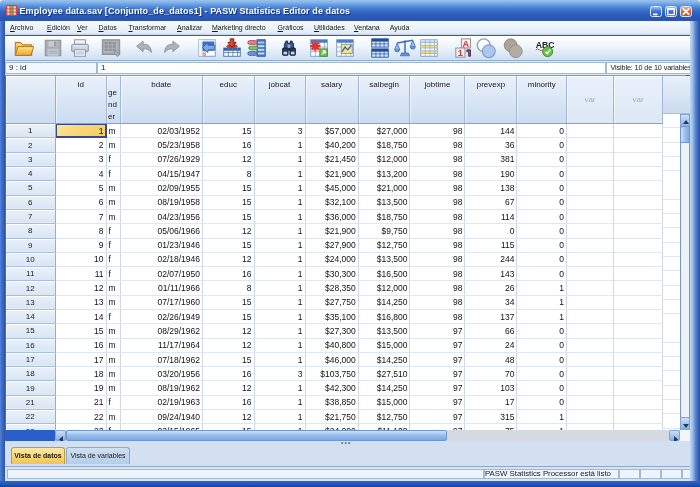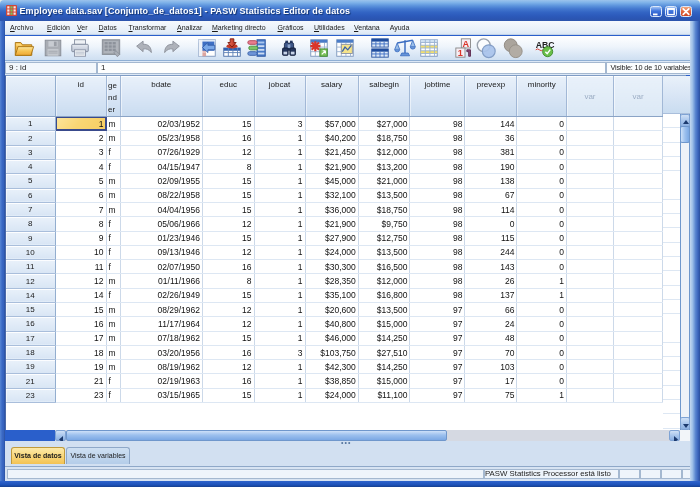--- a/index.html
+++ b/index.html
@@ -38,21 +38,21 @@
 #grid { border-collapse:collapse; table-layout:fixed; }
 #grid td, #grid th { overflow:hidden; white-space:nowrap; font-weight:normal; }
 #grid th { height:36.7px; box-shadow:inset 0 1px 0 rgba(255,255,255,0.9), inset 1px 0 0 rgba(255,255,255,0.5); background:linear-gradient(180deg,#e9f1fa 0%,#dbe7f6 45%,#c9dcf0 100%); border-right:1px solid #a2b8d6; border-bottom:1px solid #8ba4c6; font-size:8px; color:#1a1a1a; text-align:center; vertical-align:top; padding-top:3.5px; }
 #grid td { height:14.3px; border-right:1px solid #ccd9e9; border-bottom:1px solid #dde7f3; font-size:8.5px; color:#111; padding:0 2px; }
 #grid td.rh { background:linear-gradient(180deg,#e9f1fa 0%,#d8e5f4 100%); box-shadow:inset 0 1px 0 rgba(255,255,255,0.9), inset 1px 0 0 rgba(255,255,255,0.55); border-right:1px solid #93aecf; border-bottom:1px solid #a9bedb; text-align:center; color:#1a1a1a; font-size:8px; }
 #grid th.corner { border-right:1px solid #93aecf; }
 #grid td.num { text-align:right; }
 #grid td.str { text-align:left; padding-left:2px; }
 #grid th.var { color:#9daec5; background:linear-gradient(180deg,#e9f1fa 0%,#dbe8f5 100%); vertical-align:middle; padding-top:0; }
 #grid td.active { background:linear-gradient(135deg,#fce59c 0%,#f9d674 45%,#f7cd60 100%); box-shadow:inset 0 0 0 1px #394a8c; border-right:1px solid #394a8c; border-bottom:1px solid #394a8c; text-align:right; }
-#grid th.gen { text-align:left; padding-left:1.5px; line-height:12.05px; padding-top:4px; }
+#grid th.gen { text-align:left; padding-left:1.5px; line-height:12.05px; padding-top:11px; }
 
 
 #vscroll { left:680px; top:114px; width:10px; height:316px; background:#eef2f8; border-left:1px solid #6f97cc; border-right:1px solid #6f97cc; }
 #hscroll { left:55px; top:430px; width:625px; height:11px; background:#d5d9e2; }
 .sbtn { background:linear-gradient(180deg,#cfe0f6 0%,#a9c6ec 50%,#8cb0e2 100%); border:1px solid #7fa3d4; border-radius:2px; color:#20386b; }
 #hthumb { left:11px; top:0px; width:381px; height:11px; background:linear-gradient(180deg,#cde0f8 0%,#9cc0ee 45%,#7ba8e4 100%); border:1px solid #6f97cc; border-radius:2px; }
 #vthumb { left:-1px; top:12px; width:10px; height:17px; background:linear-gradient(90deg,#cde0f8 0%,#9cc0ee 50%,#7ba8e4 100%); border:1px solid #6f97cc; border-radius:2px; }
 
 
 #tabstrip { left:4px; top:441px; width:692px; height:26px; background:#d2e0f1; }
@@ -385,36 +385,36 @@
           <td class="num">98</td>
           <td class="num">138</td>
           <td class="num">0</td>
           <td></td>
           <td></td>
         </tr>
 <tr>
           <td class="rh">6</td>
           <td class="num">6</td>
           <td class="str">m</td>
-          <td class="num">08/22/1958</td>
+          <td class="num">08/19/1958</td>
           <td class="num">15</td>
           <td class="num">1</td>
           <td class="num">$32,100</td>
           <td class="num">$13,500</td>
           <td class="num">98</td>
           <td class="num">67</td>
           <td class="num">0</td>
           <td></td>
           <td></td>
         </tr>
 <tr>
           <td class="rh">7</td>
           <td class="num">7</td>
           <td class="str">m</td>
-          <td class="num">04/04/1956</td>
+          <td class="num">04/23/1956</td>
           <td class="num">15</td>
           <td class="num">1</td>
           <td class="num">$36,000</td>
           <td class="num">$18,750</td>
           <td class="num">98</td>
           <td class="num">114</td>
           <td class="num">0</td>
           <td></td>
           <td></td>
         </tr>
@@ -445,21 +445,21 @@
           <td class="num">98</td>
           <td class="num">115</td>
           <td class="num">0</td>
           <td></td>
           <td></td>
         </tr>
 <tr>
           <td class="rh">10</td>
           <td class="num">10</td>
           <td class="str">f</td>
-          <td class="num">09/13/1946</td>
+          <td class="num">02/18/1946</td>
           <td class="num">12</td>
           <td class="num">1</td>
           <td class="num">$24,000</td>
           <td class="num">$13,500</td>
           <td class="num">98</td>
           <td class="num">244</td>
           <td class="num">0</td>
           <td></td>
           <td></td>
         </tr>
@@ -487,20 +487,35 @@
           <td class="num">1</td>
           <td class="num">$28,350</td>
           <td class="num">$12,000</td>
           <td class="num">98</td>
           <td class="num">26</td>
           <td class="num">1</td>
           <td></td>
           <td></td>
         </tr>
 <tr>
+          <td class="rh">13</td>
+          <td class="num">13</td>
+          <td class="str">m</td>
+          <td class="num">07/17/1960</td>
+          <td class="num">15</td>
+          <td class="num">1</td>
+          <td class="num">$27,750</td>
+          <td class="num">$14,250</td>
+          <td class="num">98</td>
+          <td class="num">34</td>
+          <td class="num">1</td>
+          <td></td>
+          <td></td>
+        </tr>
+<tr>
           <td class="rh">14</td>
           <td class="num">14</td>
           <td class="str">f</td>
           <td class="num">02/26/1949</td>
           <td class="num">15</td>
           <td class="num">1</td>
           <td class="num">$35,100</td>
           <td class="num">$16,800</td>
           <td class="num">98</td>
           <td class="num">137</td>
@@ -508,21 +523,21 @@
           <td></td>
           <td></td>
         </tr>
 <tr>
           <td class="rh">15</td>
           <td class="num">15</td>
           <td class="str">m</td>
           <td class="num">08/29/1962</td>
           <td class="num">12</td>
           <td class="num">1</td>
-          <td class="num">$20,600</td>
+          <td class="num">$27,300</td>
           <td class="num">$13,500</td>
           <td class="num">97</td>
           <td class="num">66</td>
           <td class="num">0</td>
           <td></td>
           <td></td>
         </tr>
 <tr>
           <td class="rh">16</td>
           <td class="num">16</td>
@@ -588,20 +603,35 @@
           <td class="num">21</td>
           <td class="str">f</td>
           <td class="num">02/19/1963</td>
           <td class="num">16</td>
           <td class="num">1</td>
           <td class="num">$38,850</td>
           <td class="num">$15,000</td>
           <td class="num">97</td>
           <td class="num">17</td>
           <td class="num">0</td>
+          <td></td>
+          <td></td>
+        </tr>
+<tr>
+          <td class="rh">22</td>
+          <td class="num">22</td>
+          <td class="str">m</td>
+          <td class="num">09/24/1940</td>
+          <td class="num">12</td>
+          <td class="num">1</td>
+          <td class="num">$21,750</td>
+          <td class="num">$12,750</td>
+          <td class="num">97</td>
+          <td class="num">315</td>
+          <td class="num">1</td>
           <td></td>
           <td></td>
         </tr>
 <tr>
           <td class="rh">23</td>
           <td class="num">23</td>
           <td class="str">f</td>
           <td class="num">03/15/1965</td>
           <td class="num">15</td>
           <td class="num">1</td>

